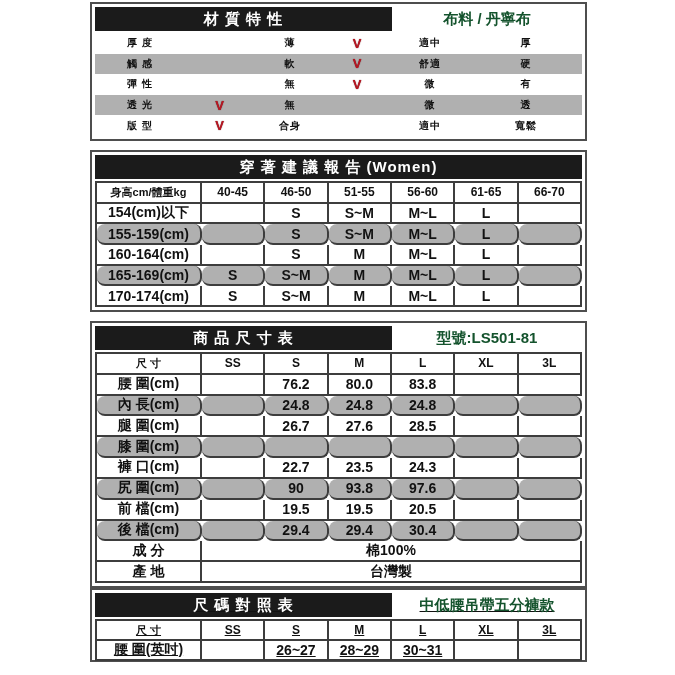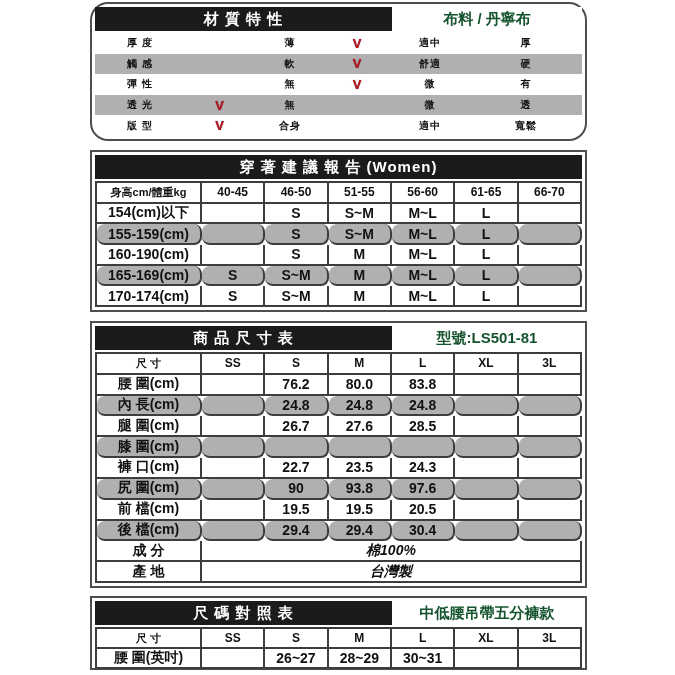--- a/index.html
+++ b/index.html
@@ -5,24 +5,24 @@
   html,body{margin:0;padding:0;background:#fff;}
   .canvas{
     position:relative;width:675px;height:675px;background:#fff;overflow:hidden;
     font-family:"Liberation Sans",sans-serif;font-weight:bold;color:#111;
   }
   .wrap{position:absolute;left:90px;top:2px;width:497px;display:flex;flex-direction:column;}
   .tbl{
     box-sizing:border-box;border:2px solid #4e4e4e;background:#fff;
     padding:3px;display:flex;flex-direction:column;
   }
-  .t1{height:139px;border-radius:18px;}
+  .t1{height:139px;}
   .t2{height:162px;margin-top:9px;}
   .t3{height:267px;margin-top:9px;}
-  .t4{height:74px;margin-top:8px;}
+  .t4{height:74px;text-decoration:underline;}
   .bar{flex:0 0 24px;display:flex;margin-bottom:2px;}
   .bar-black{
     background:var(--hdr-bg,#1b1b1b);color:#fff;display:flex;align-items:center;justify-content:center;
     font-size:15px;letter-spacing:1px;flex:0 0 61%;
   }
   .bar-black.full{flex:1 1 100%;}
   .bar-white{
     background:#fff;color:#14532d;display:flex;align-items:center;justify-content:center;
     font-size:15px;flex:1 1 auto;
   }
@@ -38,21 +38,21 @@
     border-top:2px solid var(--bline,#3d3d3d);border-left:2px solid var(--bline,#3d3d3d);
   }
   .gcell{
     border-right:2px solid var(--bline,#3d3d3d);border-bottom:2px solid var(--bline,#3d3d3d);
     display:flex;align-items:center;justify-content:center;font-size:14px;background:#fff;
     overflow:hidden;white-space:nowrap;
   }
   .gcell.shaded{background:var(--stripe,#b0b0b0);border-radius:8px;}
   .ghead{font-size:12px;}
   .gbody .ghead:first-child{font-size:11px;}
-  .gspan{grid-column:2 / -1;font-style:italic;}
+  .gspan{grid-column:2 / -1;}
 </style>
 </head>
 <body>
 
 <div class="canvas">
   <div class="wrap">
 
     <section class="tbl t1">
       <div class="bar">
         <div class="bar-black">材 質 特 性</div>
@@ -121,21 +121,21 @@
           <div class="gcell">M~L</div>
           <div class="gcell">L</div>
           <div class="gcell"></div>
           <div class="gcell glabel shaded">155-159(cm)</div>
           <div class="gcell shaded"></div>
           <div class="gcell shaded">S</div>
           <div class="gcell shaded">S~M</div>
           <div class="gcell shaded">M~L</div>
           <div class="gcell shaded">L</div>
           <div class="gcell shaded"></div>
-          <div class="gcell glabel">160-190(cm)</div>
+          <div class="gcell glabel">160-164(cm)</div>
           <div class="gcell"></div>
           <div class="gcell">S</div>
           <div class="gcell">M</div>
           <div class="gcell">M~L</div>
           <div class="gcell">L</div>
           <div class="gcell"></div>
           <div class="gcell glabel shaded">165-169(cm)</div>
           <div class="gcell shaded">S</div>
           <div class="gcell shaded">S~M</div>
           <div class="gcell shaded">M</div>

